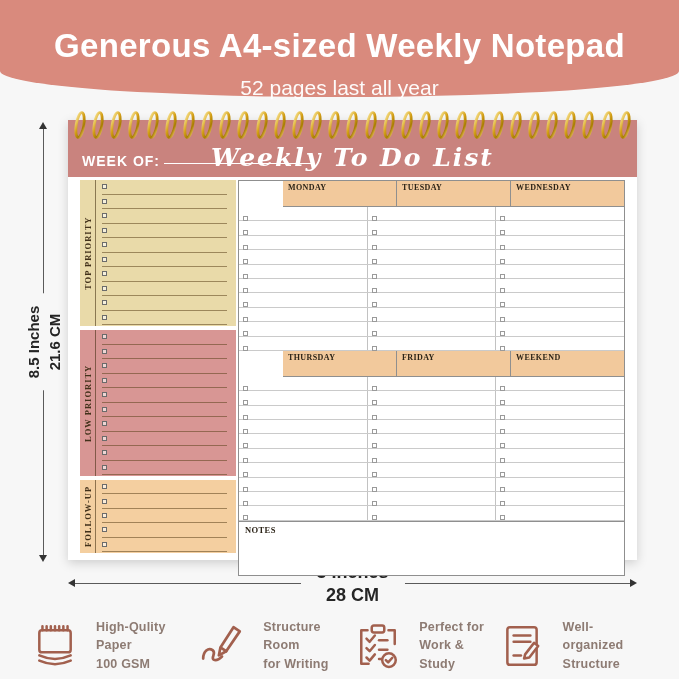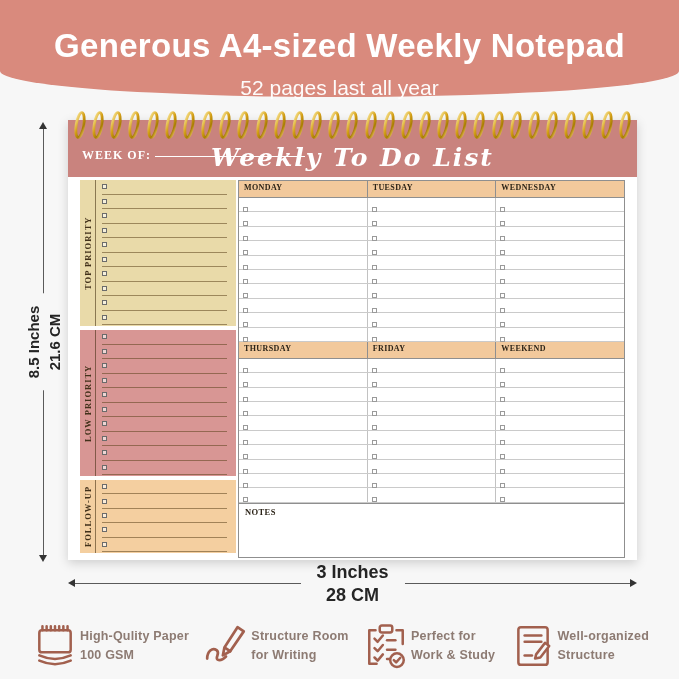--- a/index.html
+++ b/index.html
@@ -30,23 +30,23 @@
   }
   .spirals {
     position:absolute; top:-10px; left:6px; right:6px; height:30px;
     display:flex; justify-content:space-between; z-index:4;
   }
   .coil { display:block; }
   .pad-header {
     position:relative; height:57px; background: var(--pad-header-bg, #c9837e);
   }
   .week-of {
-    position:absolute; left:14px; bottom:14px; color:#fff;
-    font-family:Liberation Serif, serif; font-weight:700;
-    font-size:12px; letter-spacing:1px;
+    position:absolute; left:14px; bottom:8px; color:#fff;
+    font-family:Liberation Sans, sans-serif; font-weight:700;
+    font-size:14px; letter-spacing:1px;
   }
   .week-of-line {
     display:inline-block; width:150px; border-bottom:1px solid #fff;
     margin-left:4px; vertical-align:2px;
   }
   .pad-title {
     position:absolute; left:0; right:0; bottom:5px; text-align:center;
     color:#fff; font-family:"DejaVu Serif", serif; font-style:italic;
     font-size:25px; letter-spacing:2px; font-weight:600;
   }
@@ -67,21 +67,21 @@
   .cb {
     width:5px; height:5px; border:1px solid #6b6b6b; display:inline-block;
     background:rgba(255,255,255,.6); flex:none;
   }
 
   
   .week-grid {
     position:absolute; left:170px; top:3px; width:387px;
     border:1px solid #8f8f8f; background:#fff;
   }
-  .day-head { display:flex; height:17px; background: var(--day-head-bg, #f2c99c); border-bottom:1px solid #8f8f8f; }
+  .day-head { display:flex; height:26px; background: var(--day-head-bg, #f2c99c); border-bottom:1px solid #8f8f8f;margin-left:44px; }
   .day-cell {
     flex:1; font-family:"Liberation Serif", serif; font-weight:700;
     font-size:8px; letter-spacing:.4px; color:#2b2317; padding:2px 0 0 5px;
     border-right:1px solid #8f8f8f; overflow:hidden;
   }
   .day-cell:last-child { border-right:none; }
   .grid-row { display:flex; height:14.4px; border-bottom:1px solid #cacaca; }
   .grid-cell { flex:1; border-right:1px solid #c2c2c2; }
   .grid-cell:last-child { border-right:none; }
   .grid-cell .cb { margin:4px 0 0 4px; border-color:#9a9a9a; }
@@ -112,21 +112,21 @@
     background:var(--page-bg,#f7f7f7); padding:2px 16px; white-space:nowrap;
     font-size:18px; font-weight:700; color:#252525; text-align:center; line-height:1.3;
   }
 
   
   .features {
     position:absolute; left:0; right:0; top:612px; height:67px;
     display:flex; justify-content:space-between; align-items:center;
     padding:0 30px 0 32px;
   }
-  .feature { display:flex; align-items:center; gap:2px; }
+  .feature { display:flex; align-items:center; gap:18px; }
   .feature svg { flex:none; }
   .feature .txt {
     font-size:12.5px; font-weight:700; color:var(--feature-text,#8d7b73);
     line-height:1.45; letter-spacing:.2px;
   }
   .hidden-defs { position:absolute; width:0; height:0; }
 </style>
 </head>
 <body>
 

